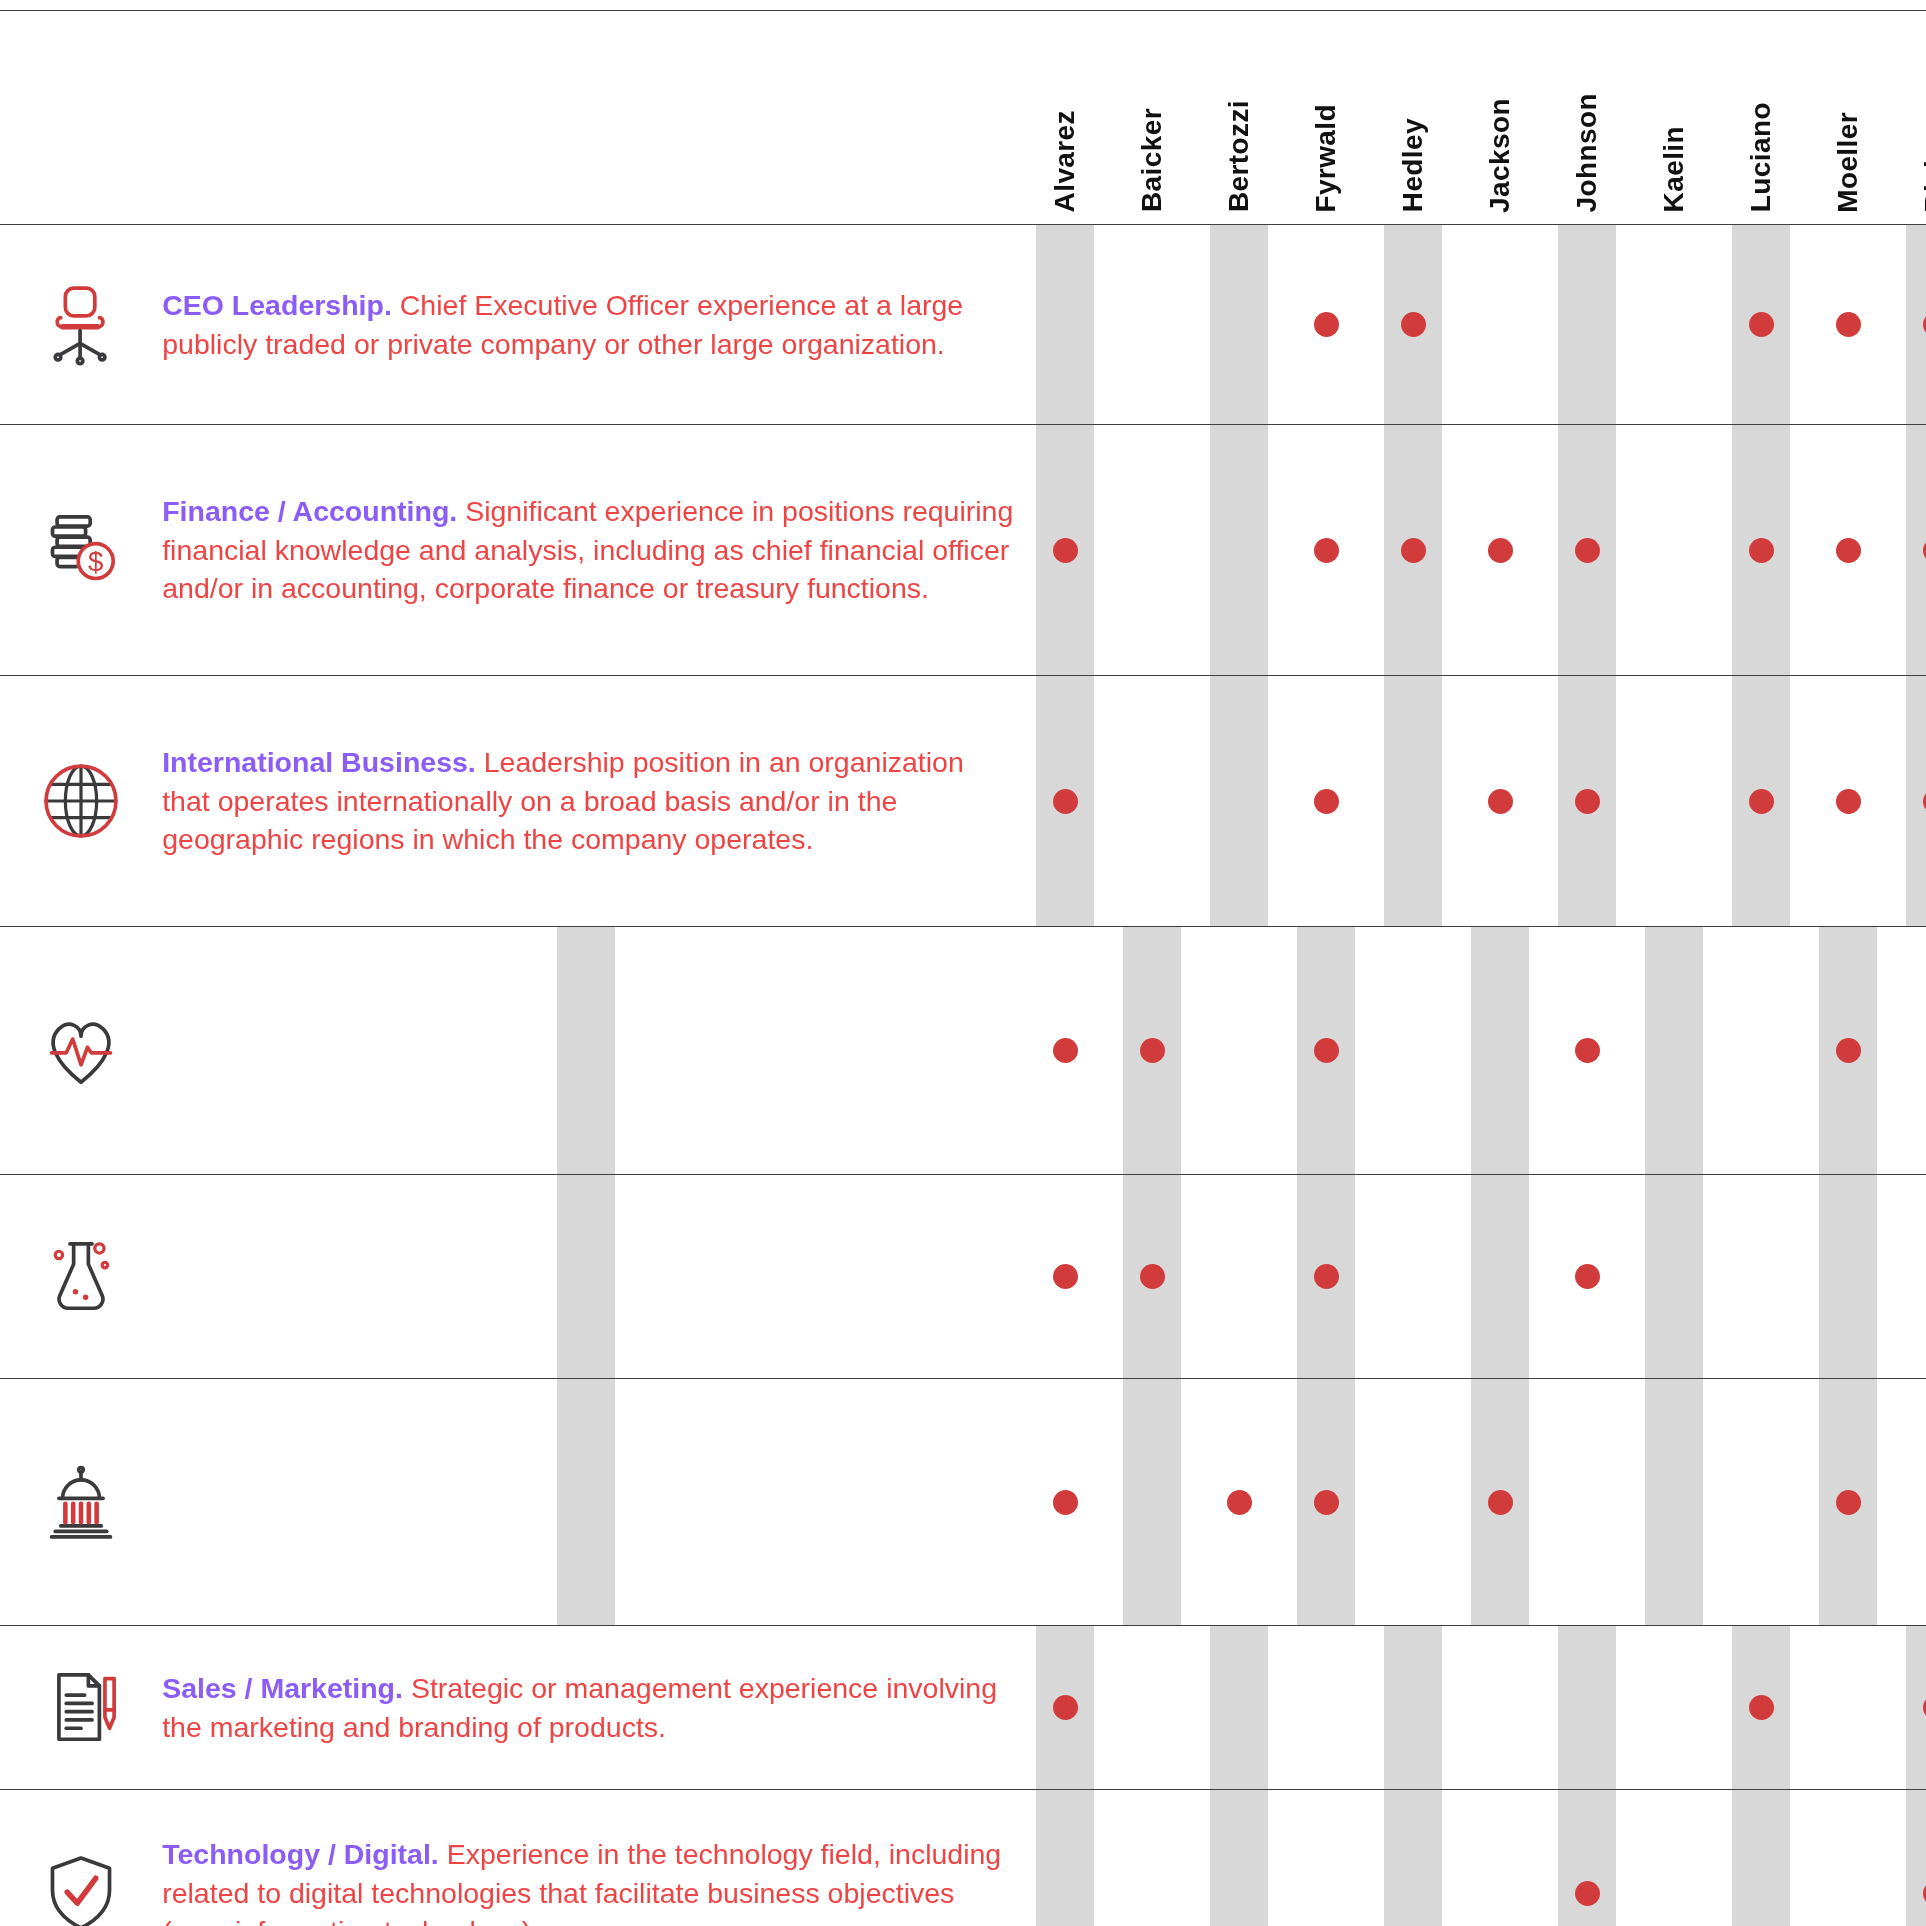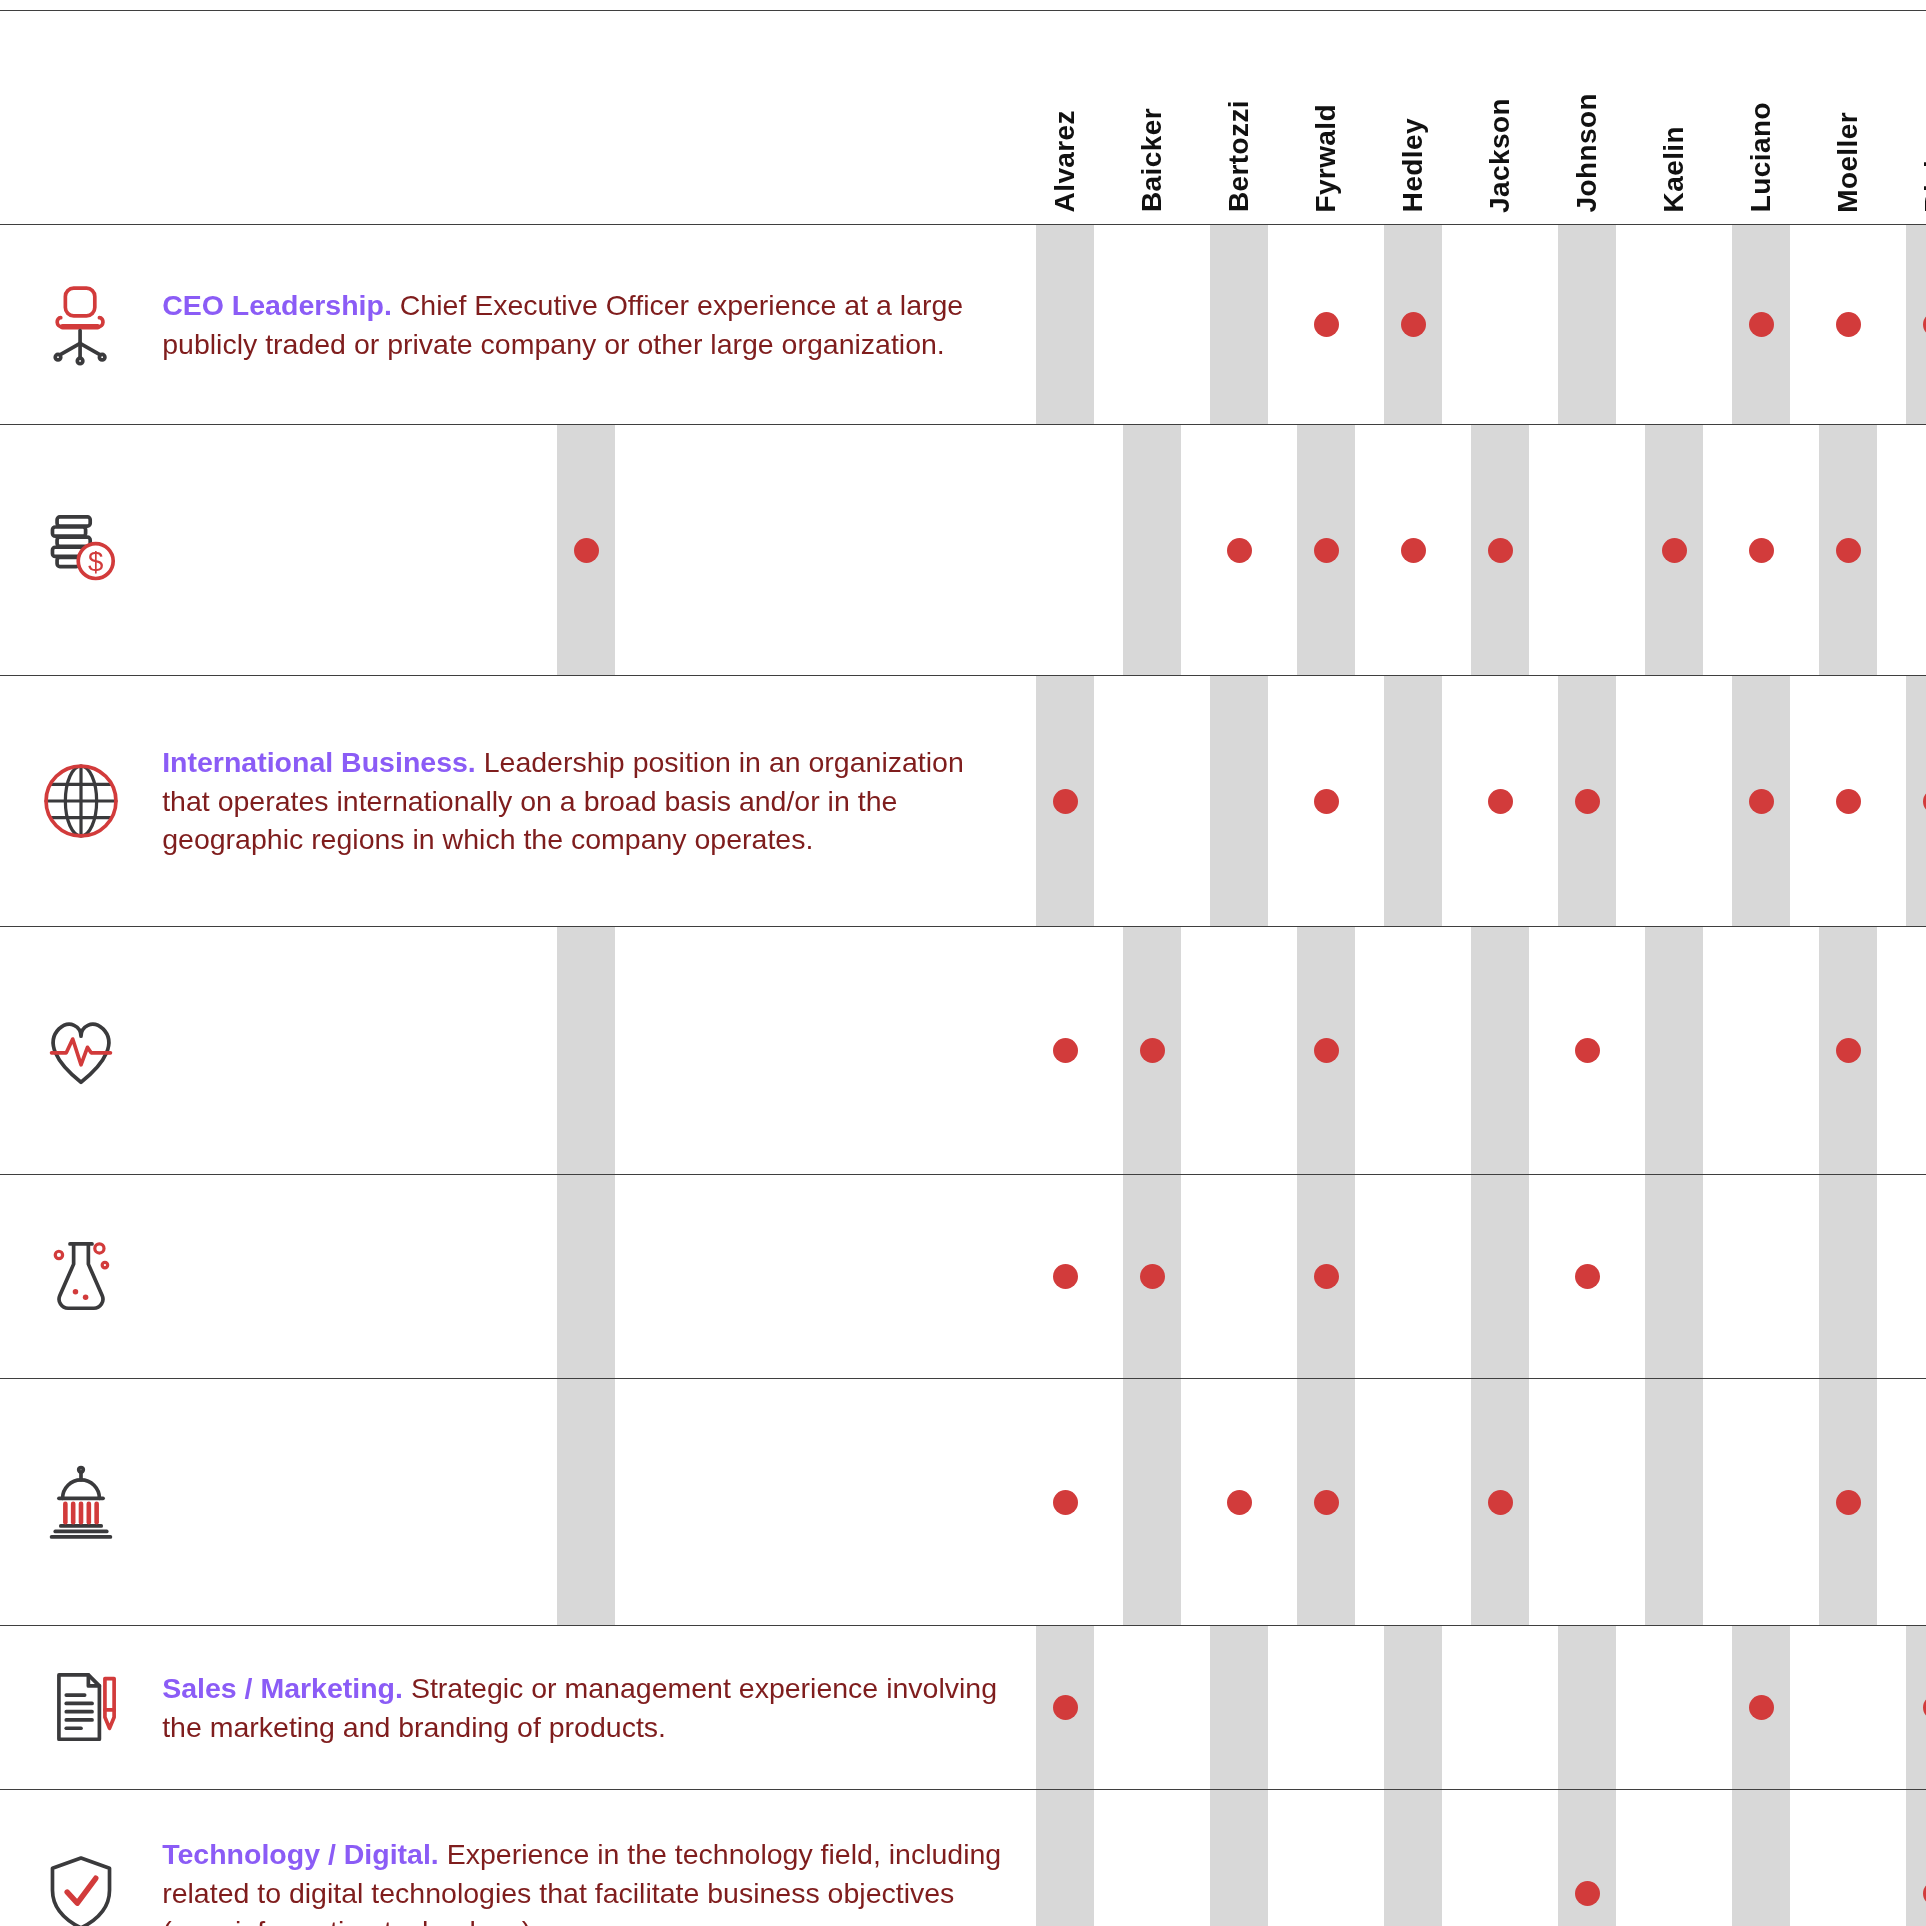--- a/index.html
+++ b/index.html
@@ -33,21 +33,21 @@
   .r0{min-height:200px} .r1{min-height:251px} .r2{min-height:251px}
   .r3{min-height:248px} .r4{min-height:204px} .r5{min-height:247px}
   .r6{min-height:164px} .r7{min-height:207px}
 
   .icon-cell { display:flex; align-items:center; justify-content:center; }
   .icon-svg { width:92px; height:92px; }
 
   .text-cell { display:flex; align-items:center; padding-left:11.6px; padding-right:3.9px; }
   .text-block { font-size:28.5px; line-height:1.36; }
   .row-title { font-weight:bold; color:#8b5cf6; }
-  .row-desc  { color:#7f1d1d;text-align:center; }
+  .row-desc  { color:#ef4444;text-align:center; }
 
   .cell { display:flex; align-items:center; justify-content:center; }
   .cell.shaded {
     background-image:linear-gradient(#d8d8d8,#d8d8d8);
     background-size:58px 100%;
     background-repeat:no-repeat;
     background-position:center top;
   }
   .dot { width:25px; height:25px; border-radius:50%; background:#d23b3b; }
 </style>
@@ -149,20 +149,23 @@
       <rect x="24" y="14" width="36" height="10" rx="3"></rect>
       <rect x="19" y="25" width="36" height="10" rx="3"></rect>
       <rect x="24" y="36" width="36" height="10" rx="3"></rect>
       <rect x="19" y="47" width="36" height="10" rx="3"></rect>
       <rect x="24" y="58" width="24" height="10" rx="3"></rect>
     </g>
     <circle cx="66" cy="62" r="19" fill="#ffffff" stroke="#d23b3b" stroke-width="4"></circle>
     <text x="66" y="73" text-anchor="middle" font-size="30" fill="#d23b3b" font-family="Liberation Sans, sans-serif">$</text>
   </svg>
         </div>
+        <div class="text-cell">
+          <div class="text-block"><span class="row-title">Finance / Accounting.</span> <span class="row-desc">Significant experience in positions requiring financial knowledge and analysis, including as chief financial officer and/or in accounting, corporate finance or treasury functions.</span></div>
+        </div>
         <div class="cell shaded">
           <div class="dot"></div>
         </div>
         <div class="cell"></div>
         <div class="cell shaded"></div>
         <div class="cell">
           <div class="dot"></div>
         </div>
         <div class="cell shaded">
           <div class="dot"></div>

